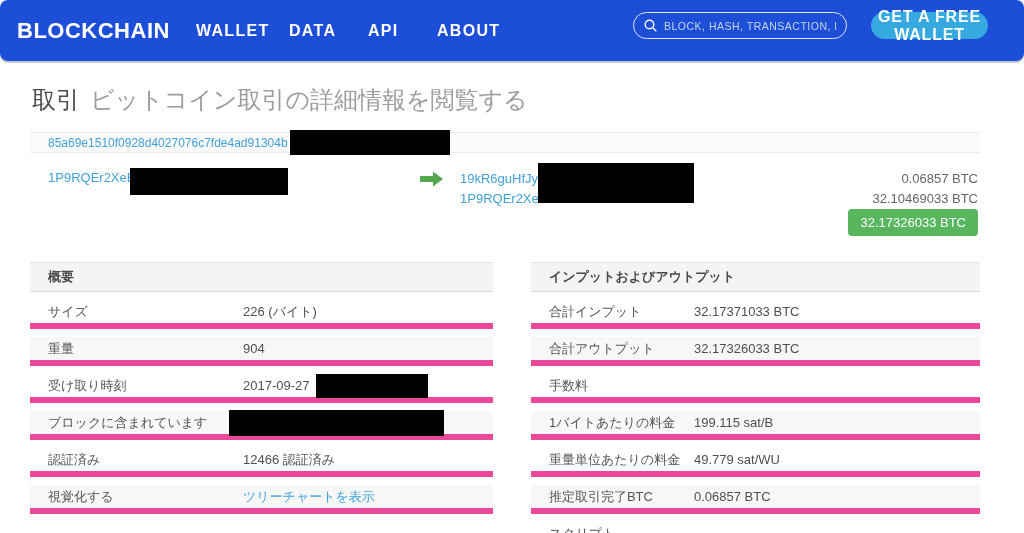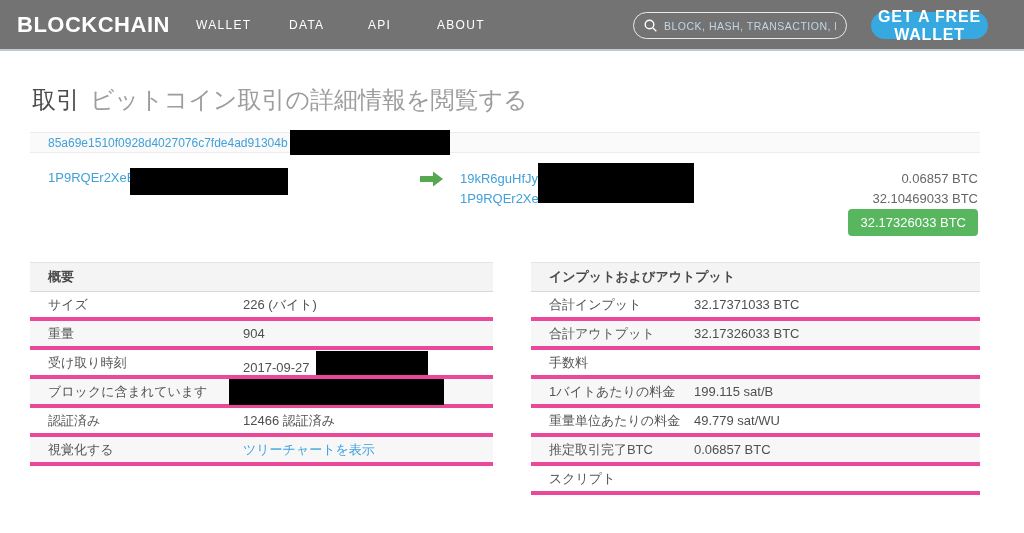--- a/index.html
+++ b/index.html
@@ -5,31 +5,31 @@
   * { margin:0; padding:0; box-sizing:border-box; }
   html,body { width:1024px; height:533px; }
   body {
     font-family: "Liberation Sans", "DejaVu Sans", sans-serif;
     background:#ffffff; color:#4f4f4f; overflow:hidden;
   }
   .page { position:relative; width:1024px; height:533px; background:#fff; }
 
   
   .navbar {
-    position:absolute; top:0; left:0; width:1024px; height:49px;
-    background:#737373; box-shadow:0 2px 0 rgba(120,135,150,.45);
+    position:absolute; top:0; left:0; width:1024px; height:61px;
+    background:#1d4ed8; box-shadow:0 2px 0 rgba(120,135,150,.45);border-radius:8px;
   }
   .logo {
     position:absolute; left:17px; top:0; bottom:0;
     display:flex; align-items:center;
     color:#fff; font-size:22px; font-weight:700; letter-spacing:.5px;
   }
   .nav-item {
     position:absolute; top:0; bottom:0; display:flex; align-items:center;
-    color:#fff; font-size:12px; font-weight:400; letter-spacing:1.3px; cursor:pointer;
+    color:#fff; font-size:16px; font-weight:700; letter-spacing:1.3px; cursor:pointer;
   }
   .nav-wallet { left:196px; } .nav-data { left:289px; }
   .nav-api { left:368px; } .nav-about { left:437px; }
 
   .search-pill {
     position:absolute; left:633px; top:12px; width:214px; height:27px;
     border:1px solid rgba(255,255,255,.85); border-radius:14px;
     display:flex; align-items:center; padding:0 10px; gap:7px;
   }
   .search-pill input {
@@ -84,27 +84,27 @@
   .table { font-size:13px; }
   .table-left  { width:467px; }
   .table-right { width:453px; }
   .thead {
     height:30px; display:flex; align-items:center; padding:0 18px;
     background:#f4f4f4; font-weight:700; color:#4a4a4a;
     border-top:1px solid #e3e3e3; border-bottom:1px solid #d9d9d9;
   }
   .trow {
     height:29px; display:flex; align-items:center; padding:0 18px;
-    border-bottom:4px solid #ec4899; background:#fff;
+    border-bottom:6px solid #ec4899; background:#fff;margin-top:8px;
   }
   .trow:nth-child(even) { background:#f7f7f7; }
   .tlabel { color:#555; flex:0 0 auto; }
   .table-left  .tlabel { width:195px; }
   .table-right .tlabel { width:145px; }
-  .tvalue { flex:1; color:#4f4f4f; display:flex; align-items:flex-end; }
+  .tvalue { flex:1; color:#4f4f4f; display:flex; align-items:center; }
   .link { color:#3ba2dd; cursor:pointer; }
   .redact-after { width:112px; height:24px; margin-left:6px; }
   .redact-full  { width:215px; height:26px; margin-left:-14px; }
 </style>
 </head>
 <body>
 
 <div class="page">
 
   <div class="navbar">

